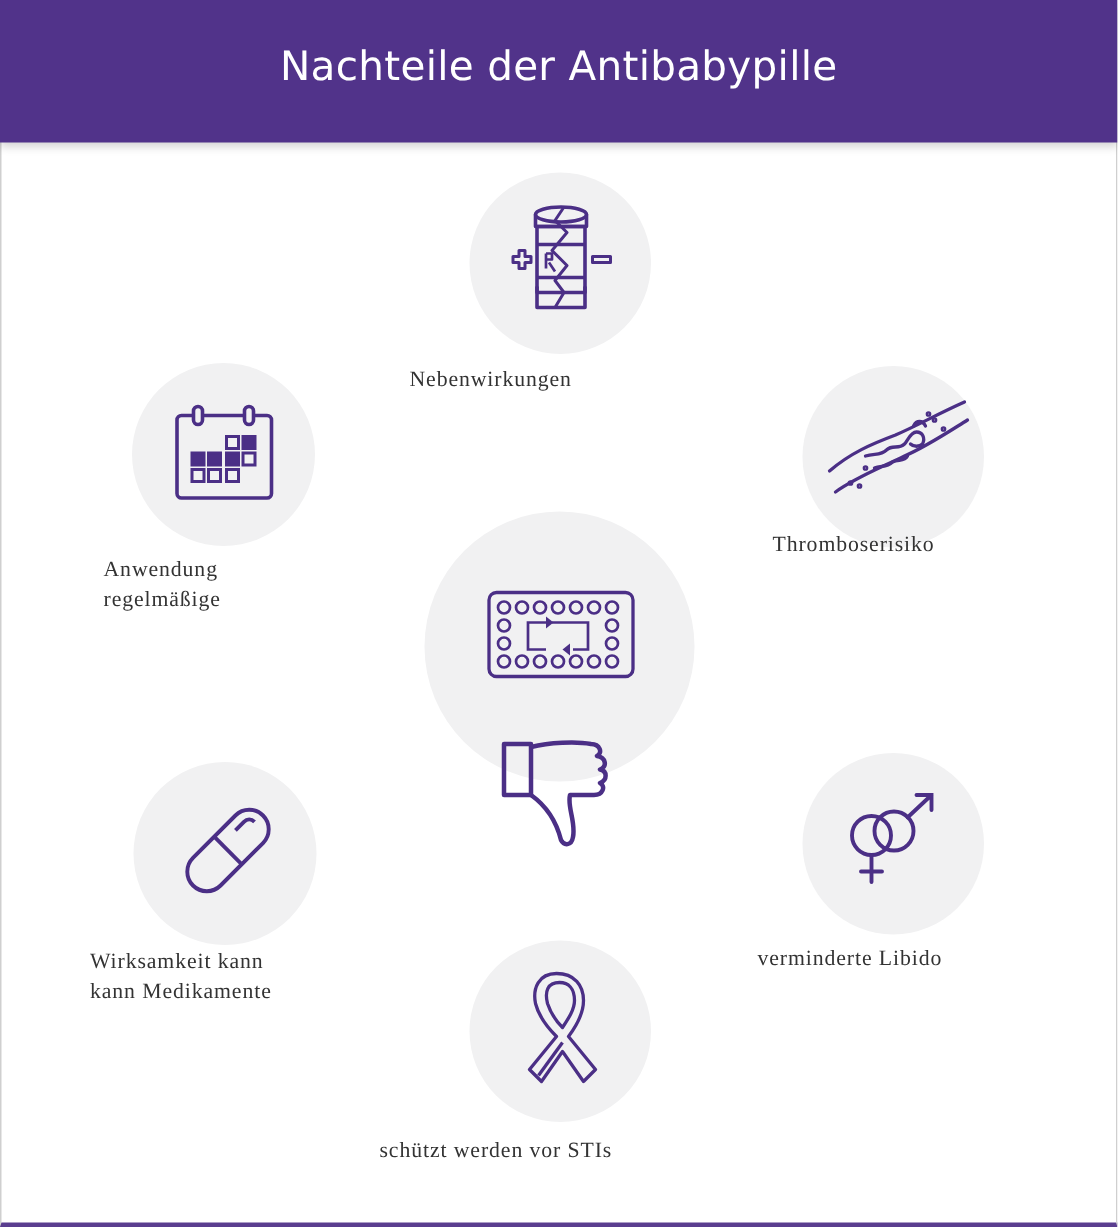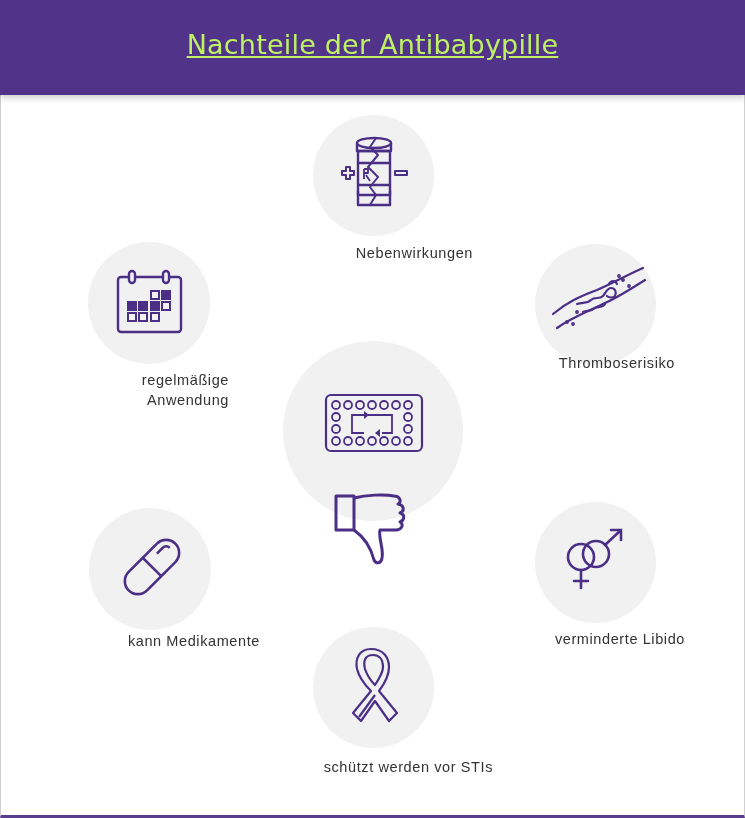--- a/index.html
+++ b/index.html
@@ -10,33 +10,32 @@
       border-left: 1px solid #cfcfcf; border-right: 1px solid #cfcfcf;
       border-bottom: 3px solid #5a3d8f;
     }
     .header {
       position: absolute; left: 0; top: 0; width: 745px; height: 95px;
       background: #51338a;
       box-shadow: 0 3px 6px rgba(0,0,0,0.18);
       display: flex; align-items: center; justify-content: center;
     }
     .header h1 {
-      color: #bef264; font-weight: normal; font-size: 27px;
+      color: #ffffff; font-weight: normal; font-size: 27px;
       font-family: "DejaVu Sans", sans-serif; letter-spacing: 0.2px;
       margin-top: -6px;
-      text-decoration: underline;
     }
     .circle {
       position: absolute; border-radius: 50%; background: #f1f1f2;
     }
     .circle svg { position: absolute; }
     .label {
-      position: absolute; text-align: right; color: #333333;
+      position: absolute; text-align: left; color: #333333;
       font-size: 14.5px; line-height: 20px; letter-spacing: 0.6px;
-      font-family: Liberation Sans, sans-serif;
+      font-family: Liberation Serif, serif;
     }
     .icon-free { position: absolute; }
   </style>
 </head>
 <body>
 
 <div class="frame"></div>
 
 <div class="header">
   <h1>Nachteile der Antibabypille</h1>
@@ -102,22 +101,22 @@
     <rect x="13" y="33" width="8" height="8" fill="#4b2f86" stroke-width="2"></rect>
     <rect x="24" y="33" width="8" height="8" fill="#4b2f86" stroke-width="2"></rect>
     <rect x="36" y="33" width="8" height="8" fill="#4b2f86" stroke-width="2"></rect>
     <rect x="47" y="33" width="8" height="8" stroke-width="2"></rect>
     <rect x="13" y="44" width="8" height="8" stroke-width="2"></rect>
     <rect x="24" y="44" width="8" height="8" stroke-width="2"></rect>
     <rect x="36" y="44" width="8" height="8" stroke-width="2"></rect>
   </svg>
 </div>
 <div class="label" style="left:69px; top:370px; width:160px;">
+  <div>Anwendung</div>
   <div>regelmäßige</div>
-  <div>Anwendung</div>
 </div>
 
 <div class="circle" style="left:535px; top:244px; width:121px; height:121px;">
   <svg width="100" height="70" viewBox="0 0 100 70" style="left:12px; top:22px;" fill="none" stroke="#4b2f86" stroke-width="2.2" stroke-linecap="round">
     <path d="M6 48 C20 36 34 30 50 24 C64 18 78 10 96 2"></path>
     <path d="M10 62 C24 52 40 46 56 38 C70 32 82 24 98 14"></path>
     <path d="M30 38 C36 36 40 38 44 34 C48 30 52 34 56 30 C58 28 60 22 64 22 C68 22 70 26 68 30 C66 32 62 32 60 30"></path>
     <path d="M36 46 C40 44 44 46 48 42 C52 40 56 42 58 38"></path>
     <path d="M62 18 C64 14 68 14 70 18"></path>
     <circle cx="20" cy="56" r="0.8"></circle>
@@ -133,20 +132,21 @@
 <div class="circle" style="left:89px; top:508px; width:122px; height:122px;">
   <svg width="70" height="70" viewBox="0 0 70 70" style="left:28px; top:24px;" fill="none" stroke="#4b2f86" stroke-width="2.6">
     <g transform="rotate(45 35 35)">
       <rect x="22" y="2" width="26" height="66" rx="13"></rect>
       <path d="M22 35 H48"></path>
       <path d="M29 22 V14 C29 11 31 9 34 9"></path>
     </g>
   </svg>
 </div>
 <div class="label" style="left:60px; top:631px; width:200px;">
+  <div>Wirksamkeit kann</div>
   <div>kann Medikamente</div>
 </div>
 
 <div class="circle" style="left:535px; top:502px; width:121px; height:121px;">
   <svg width="80" height="80" viewBox="0 0 80 80" style="left:26px; top:20px;" fill="none" stroke="#4b2f86" stroke-width="2.6" stroke-linecap="round">
     <circle cx="20" cy="35" r="13"></circle>
     <circle cx="35" cy="32" r="13"></circle>
     <path d="M20 48 V66 M13 59 H27"></path>
     <path d="M44 23 L60 8 M50 8 H60 V18"></path>
   </svg>

